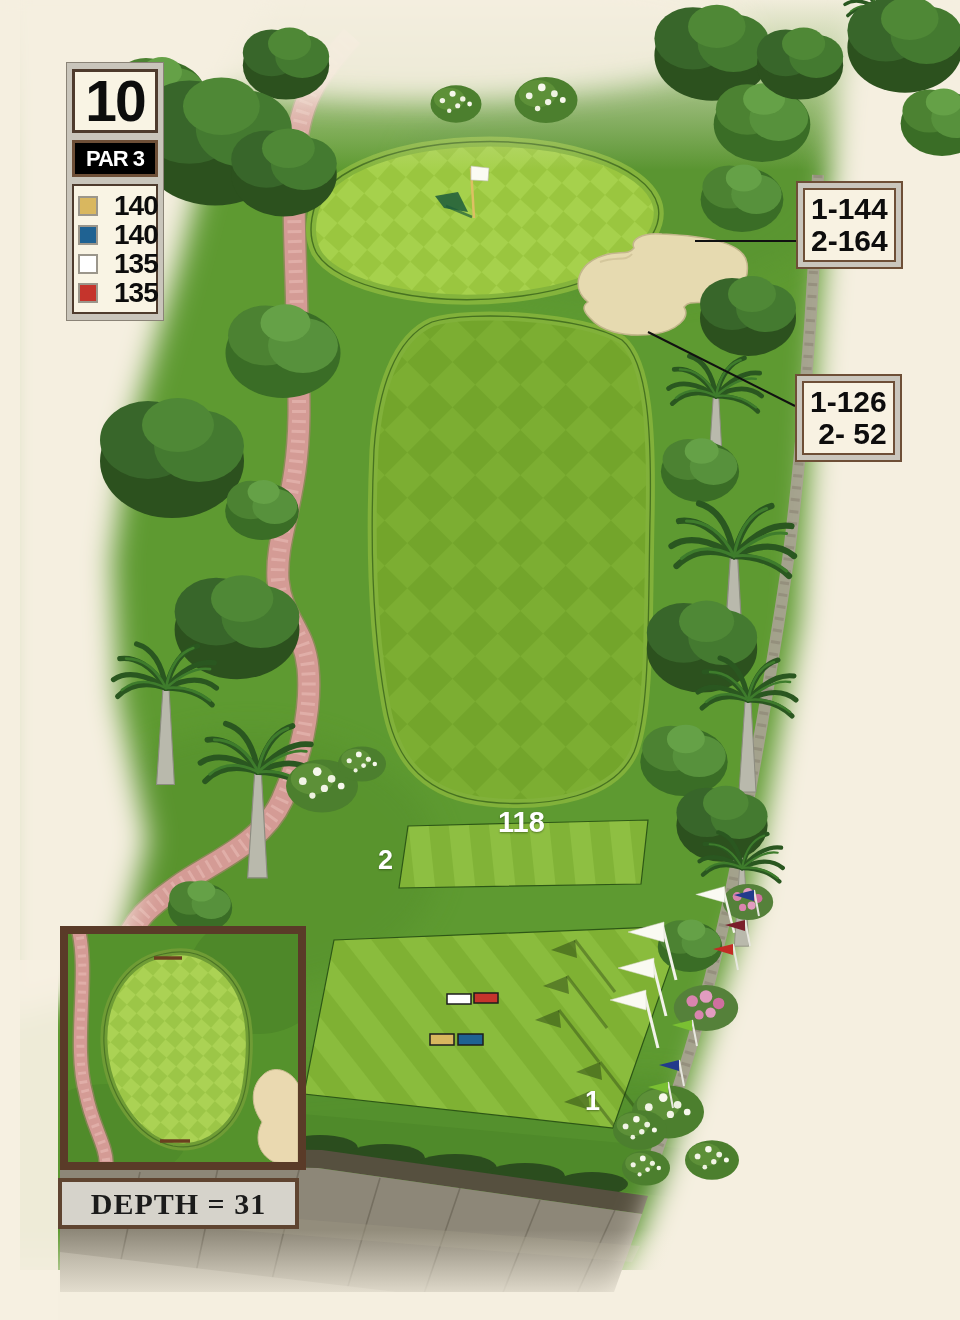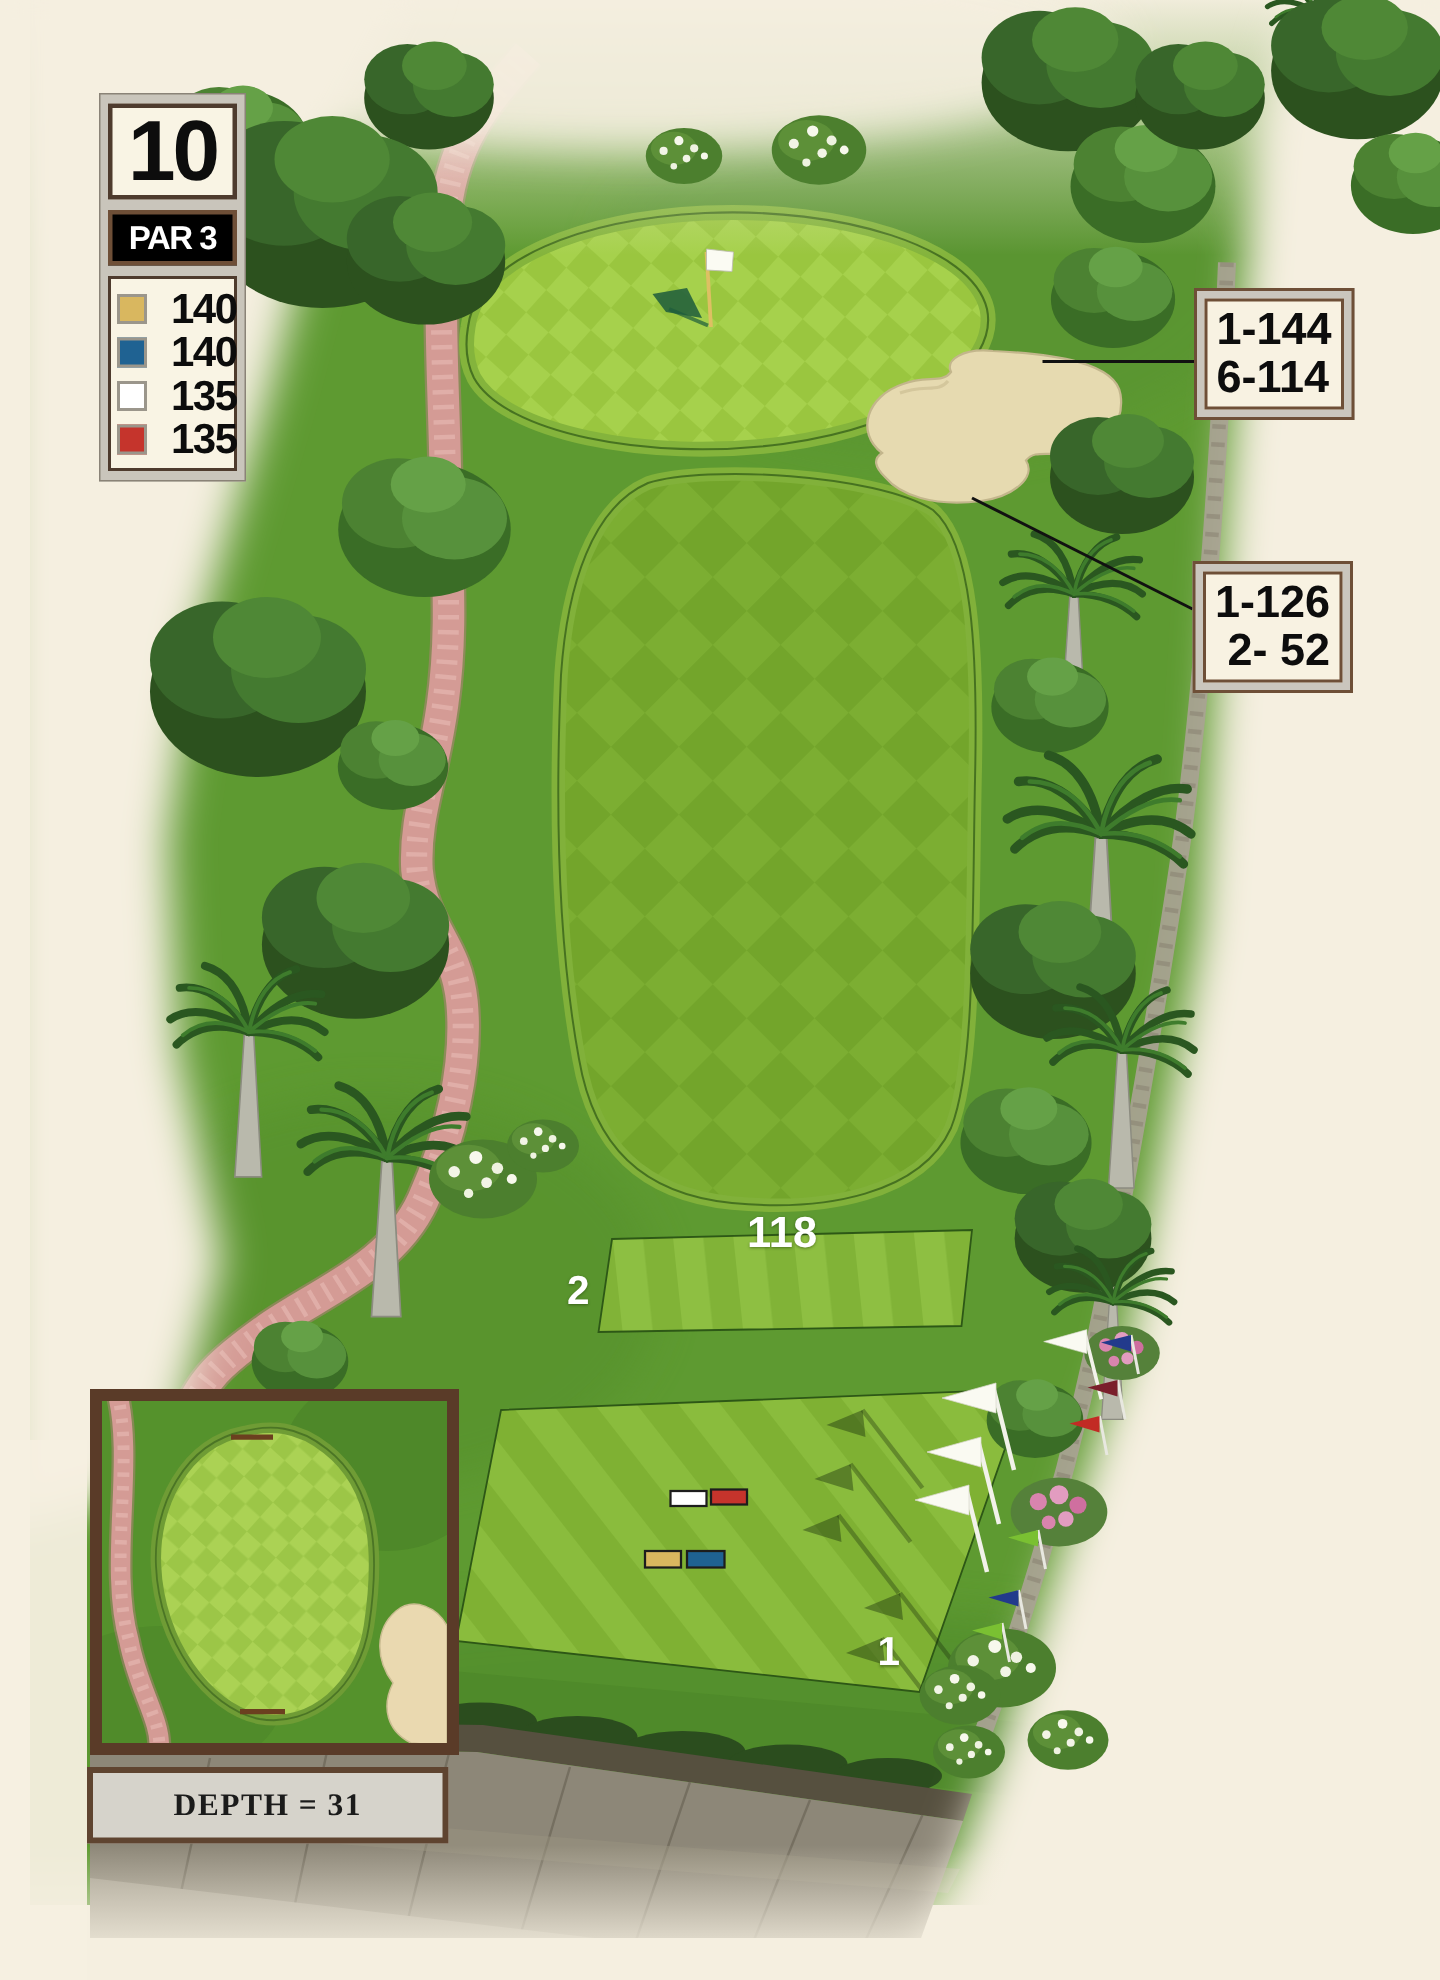--- a/index.html
+++ b/index.html
@@ -19,30 +19,30 @@
   #par-label{color:#fff;font-size:22px;font-weight:bold;line-height:31px;letter-spacing:-1px;}
   #tee-legend{margin-top:7px;border:2px solid #4e3b2d;background:#f9f4e4;padding:7px 3px 3px 4px;}
   .leg-row{display:flex;align-items:center;margin-bottom:3px;}
   .swatch{width:20px;height:20px;border:2px solid #9b968b;box-sizing:border-box;flex:none;}
   .leg-val{font-size:28px;font-weight:bold;line-height:26px;letter-spacing:-1px;color:#0c0c0c;margin-left:16px;}
 
   .callout{background:#cac6bd;border:2px solid #6e4f37;padding:5px;}
   .callout-inner{border:2px solid #6e4f37;background:#f8f2e2;padding:3px 6px;}
   .callout-line{font-size:30px;font-weight:bold;line-height:32px;color:#0d0d0d;
                 white-space:pre;letter-spacing:0px;}
-  #callout-1{left:796px;top:192px;}
+  #callout-1{left:796px;top:181px;}
   #callout-2{left:795px;top:374px;text-align:right;}
 
   #inset{left:60px;top:926px;width:246px;height:244px;border:8px solid #5a3b28;
          background:#55922c;}
   #inset svg{display:block;}
 
   #depth-box{left:58px;top:1178px;width:241px;height:51px;background:#d6d3cb;
              border:4px solid #5f4430;display:flex;align-items:center;justify-content:center;}
-  #depth-text{font-family:"Liberation Serif",serif;font-weight:bold;font-size:21px;
+  #depth-text{font-family:"Liberation Serif",serif;font-weight:bold;font-size:30px;
               color:#1b1b1b;letter-spacing:1px;}
 
   .map-label{position:absolute;color:#ffffff;font-weight:bold;
              text-shadow:0 1px 2px rgba(20,40,5,.45);}
   #label-118{left:498px;top:806px;font-size:29px;}
   #label-2{left:378px;top:845px;font-size:27px;}
   #label-1{left:585px;top:1086px;font-size:27px;}
 </style>
 </head>
 <body>
@@ -352,21 +352,21 @@
       <div class="leg-row">
         <span class="swatch" style="background: rgb(197, 52, 44);"></span>
         <span class="leg-val">135</span>
       </div>
     </div>
   </div>
 
   <div id="callout-1" class="abs callout">
     <div class="callout-inner">
       <div class="callout-line">1-144</div>
-      <div class="callout-line">6-114</div>
+      <div class="callout-line">2-164</div>
     </div>
   </div>
   <div id="callout-2" class="abs callout">
     <div class="callout-inner">
       <div class="callout-line">1-126</div>
       <div class="callout-line">2- 52</div>
     </div>
   </div>
 
   <div id="label-2" class="map-label">2</div>

